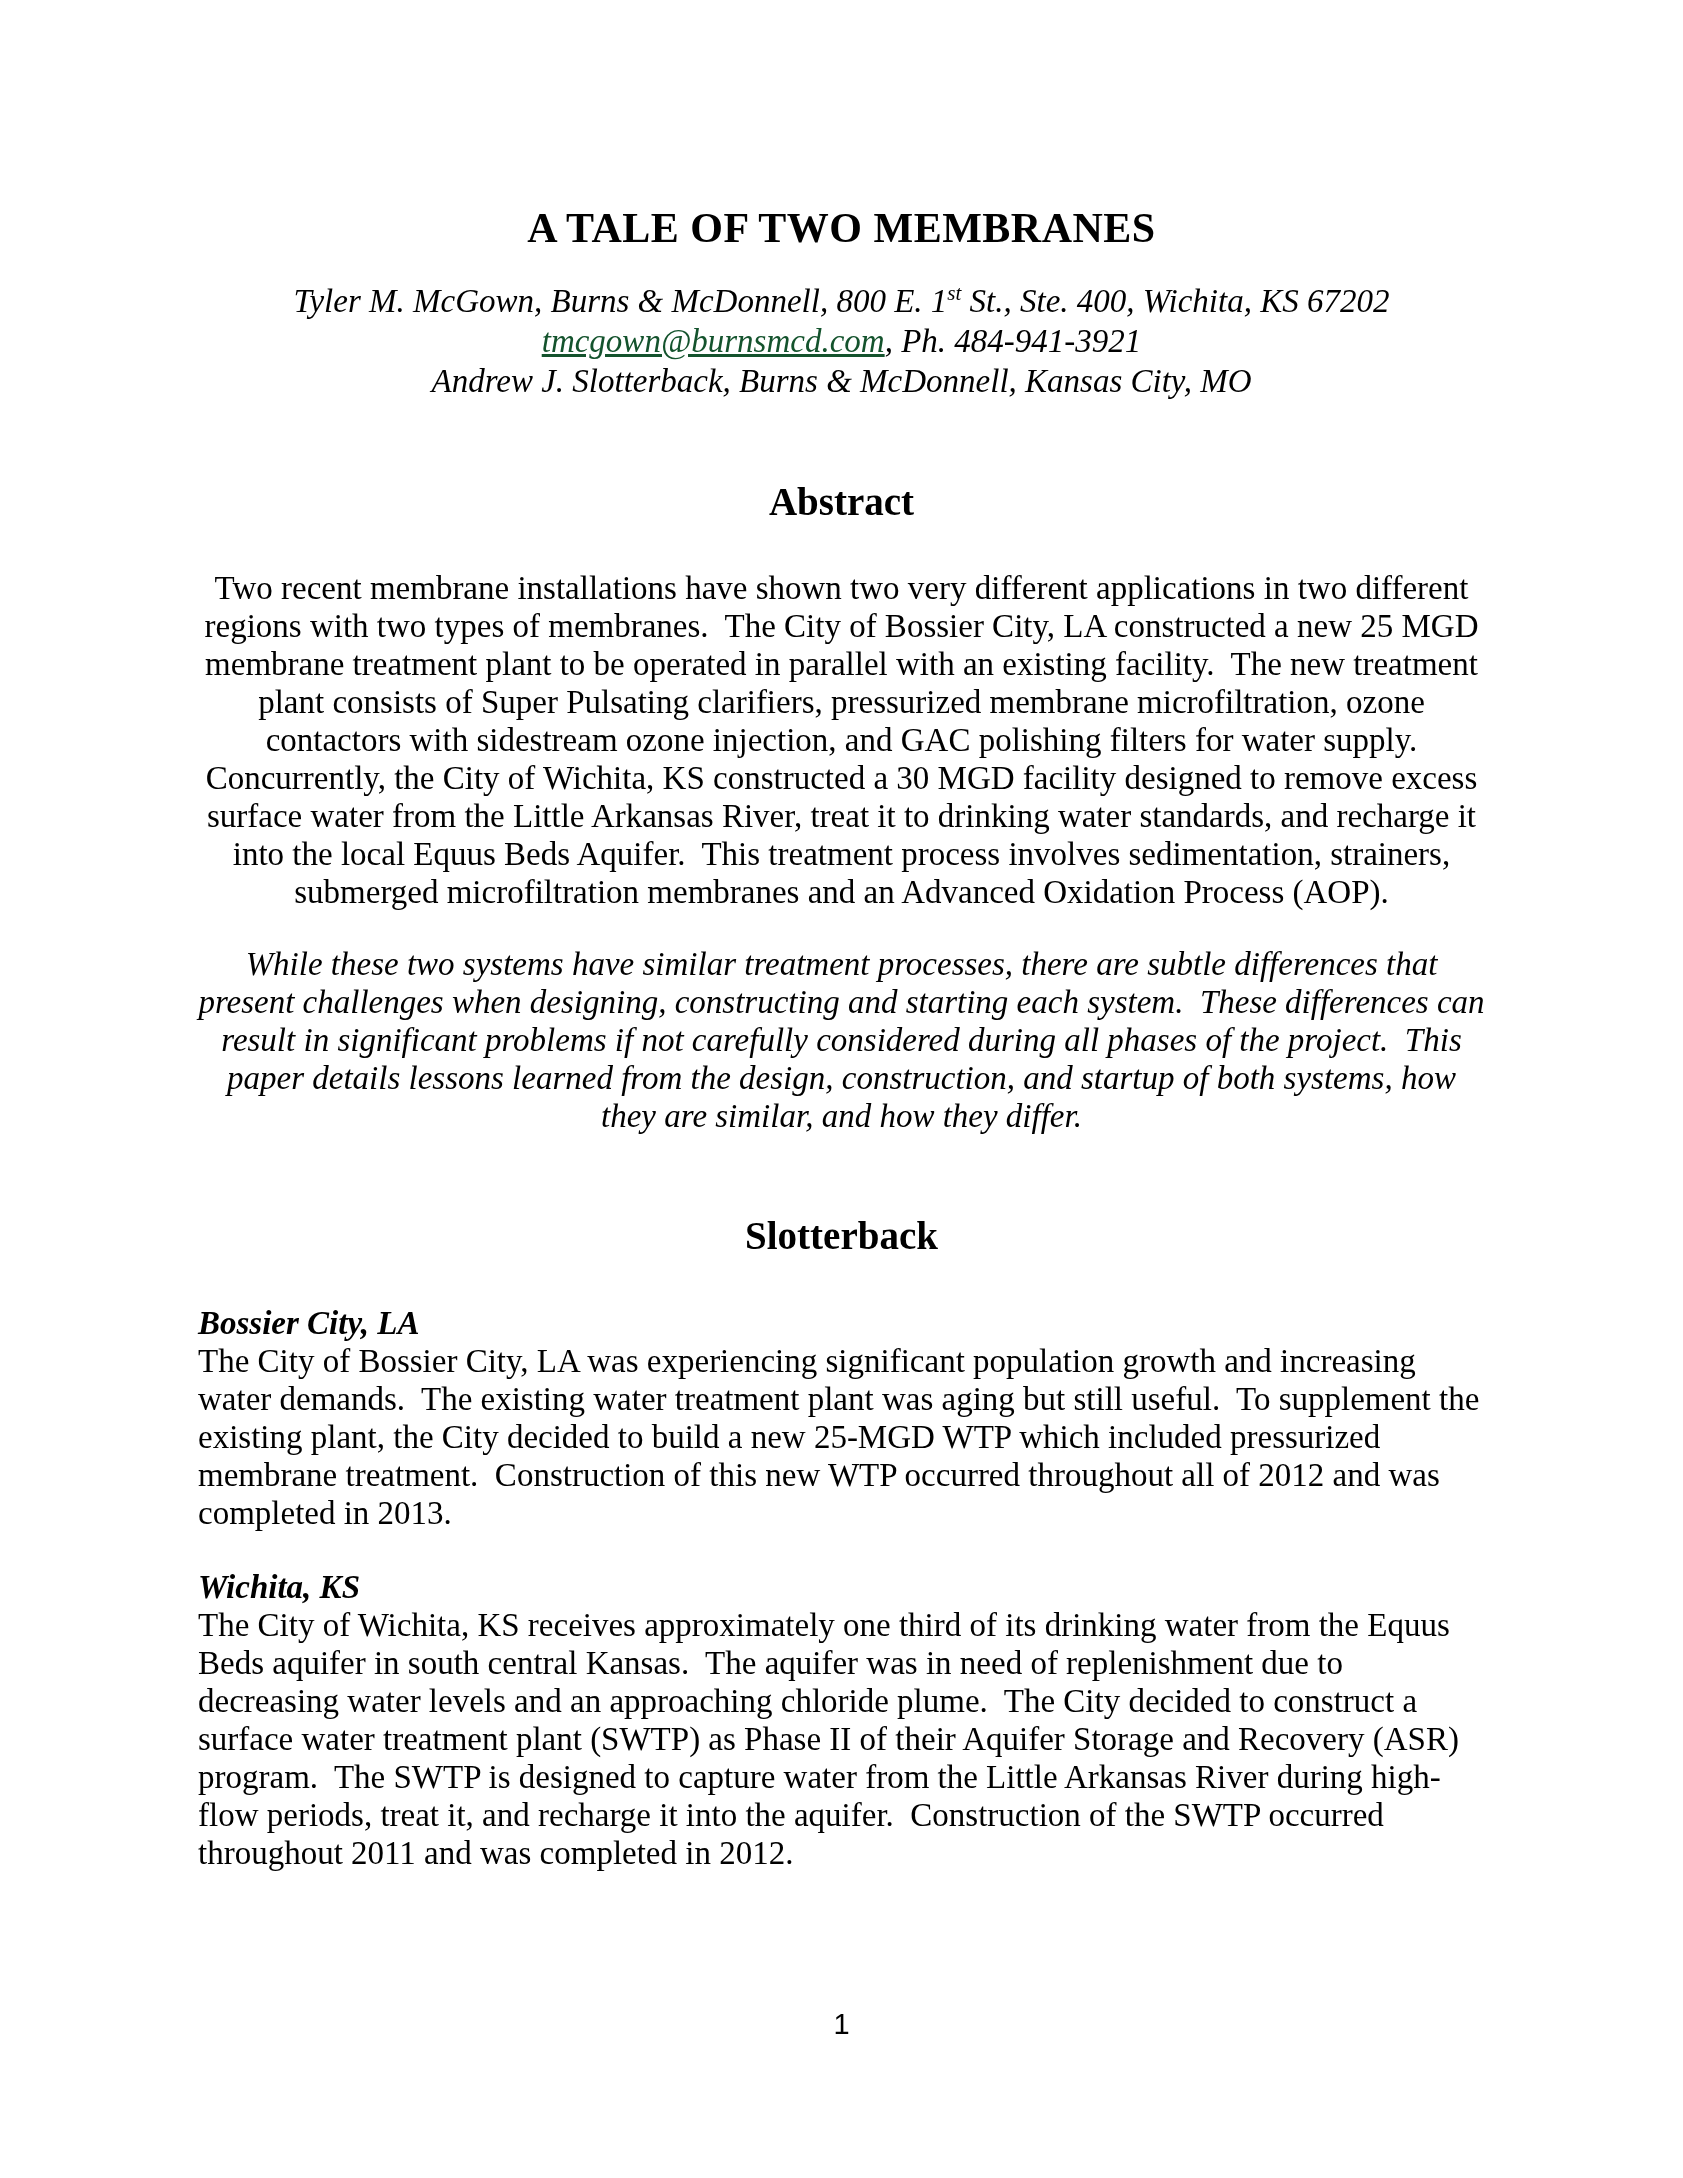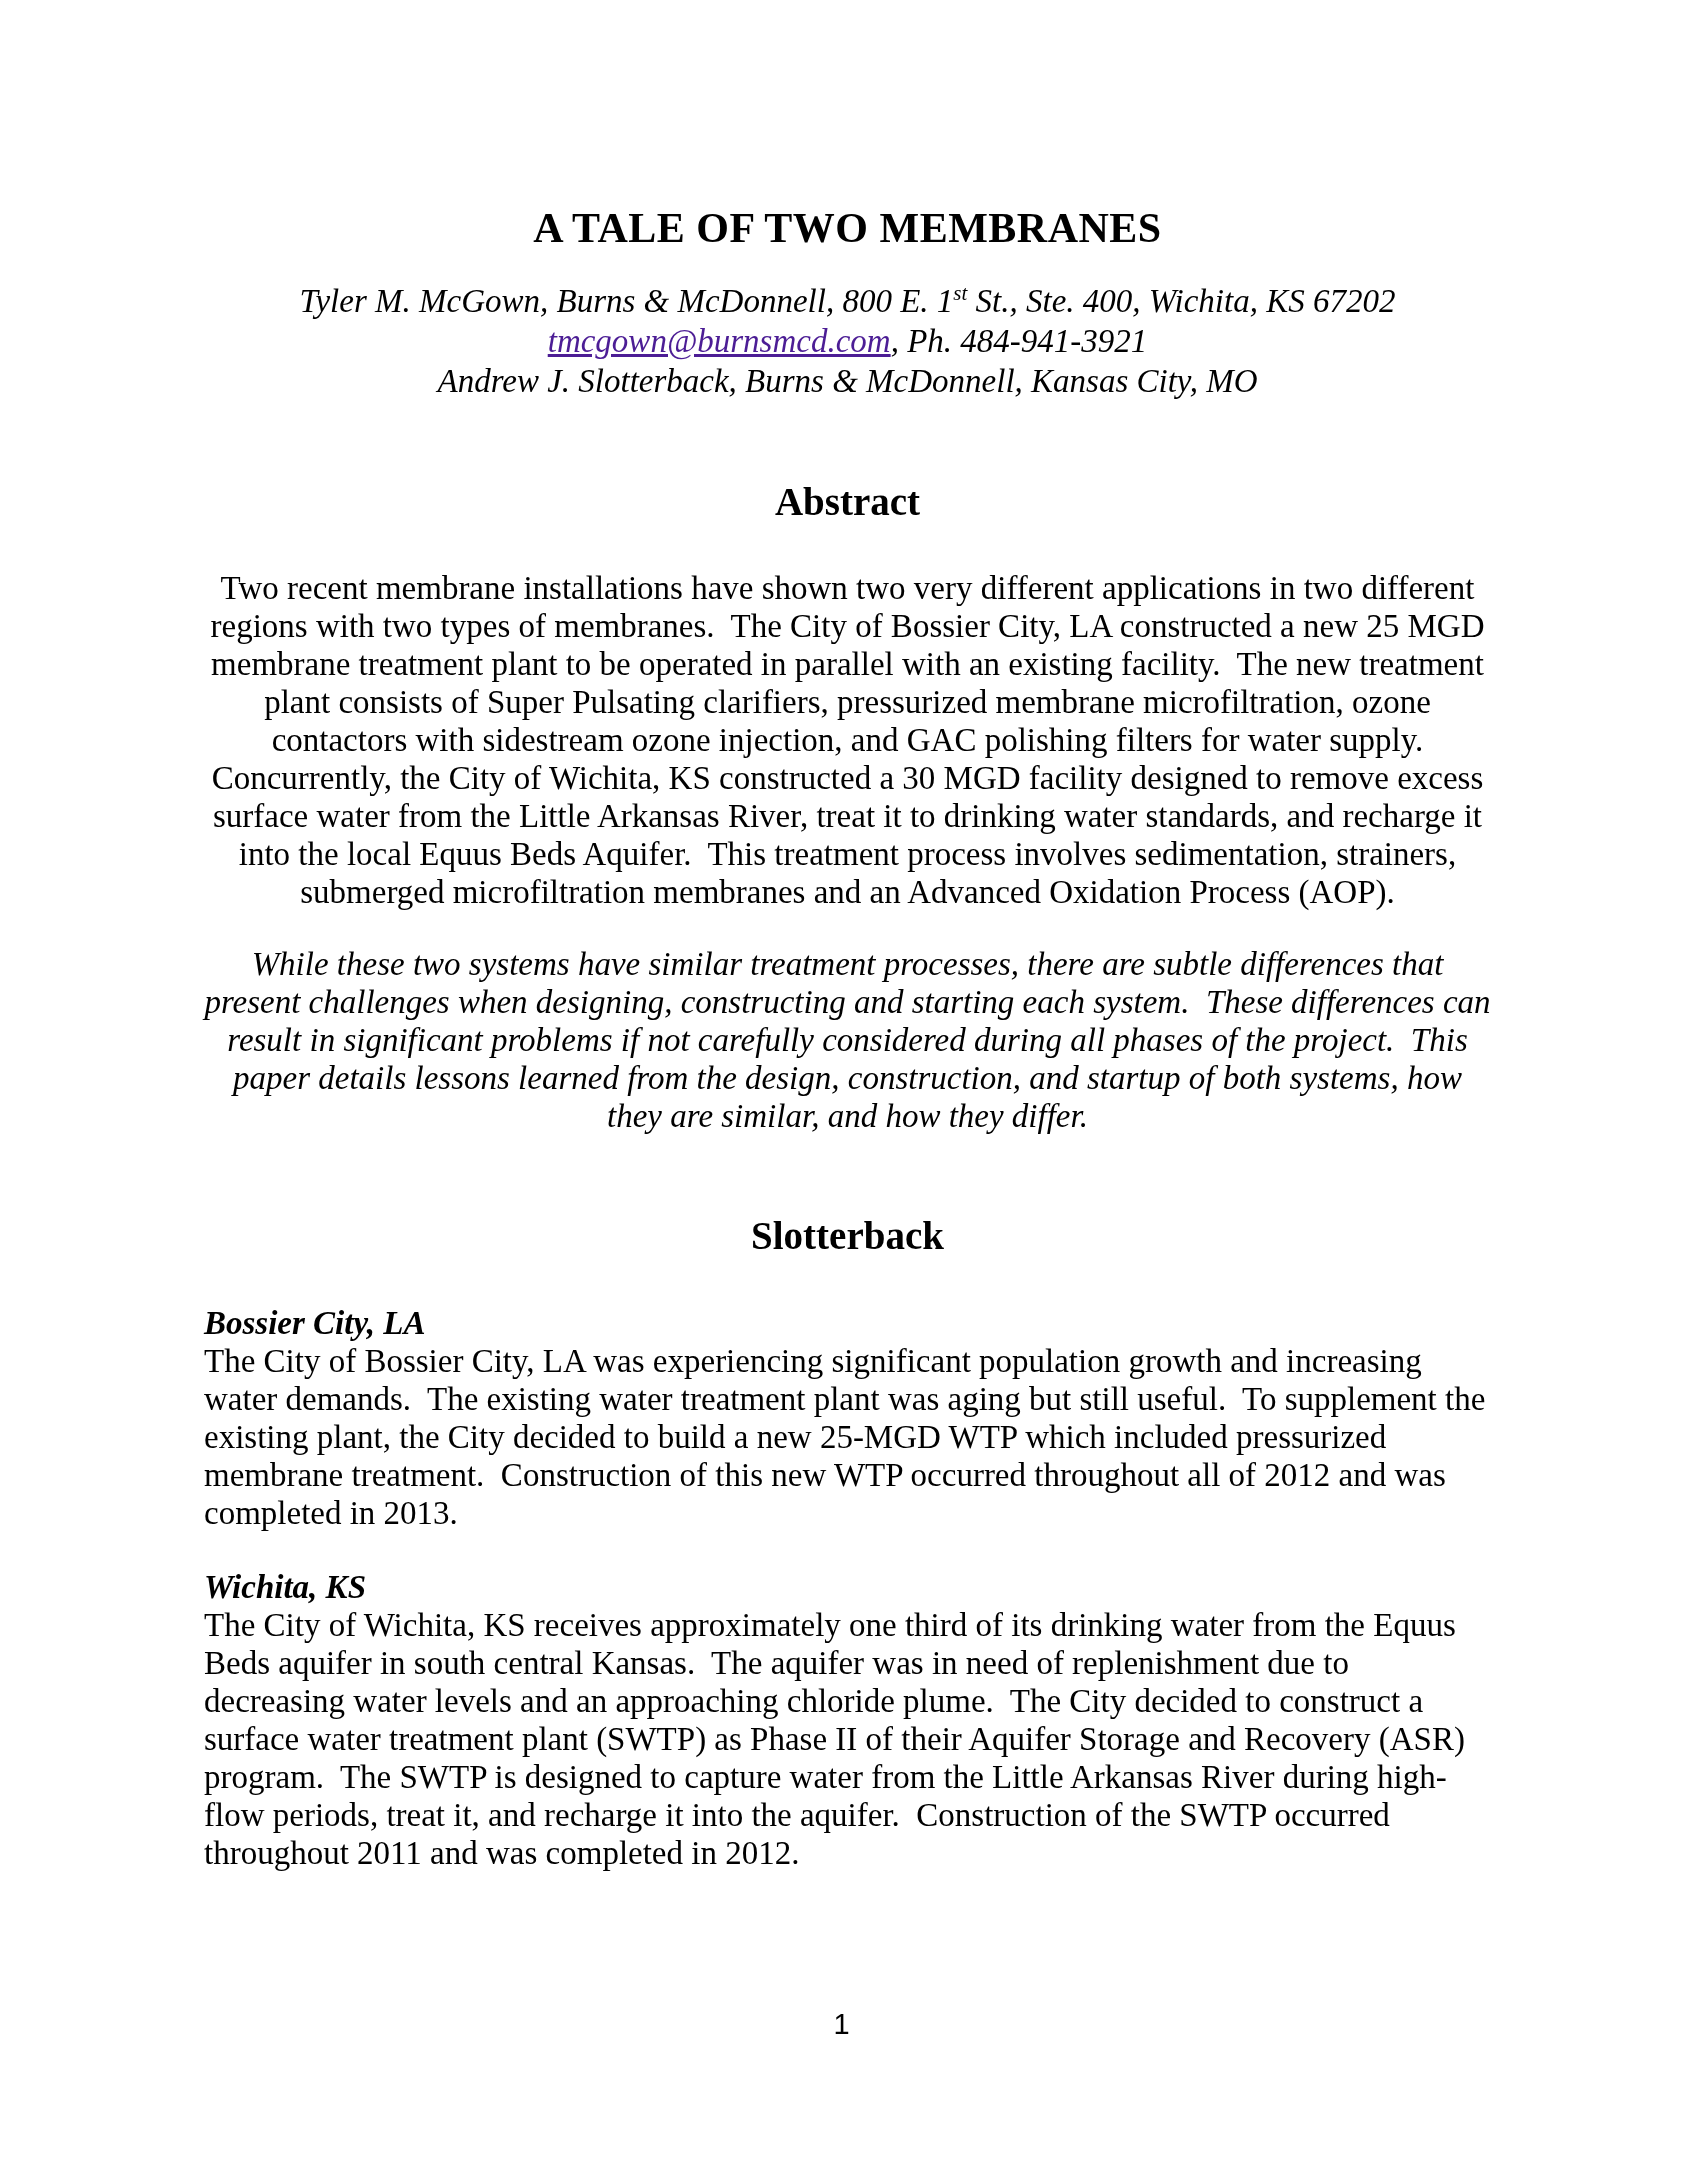--- a/index.html
+++ b/index.html
@@ -11,21 +11,21 @@
     position: relative;
     width: 1683px;
     height: 2178px;
     background: #ffffff;
     overflow: hidden;
     font-family: "Liberation Serif", serif;
     color: #000000;
   }
   .content {
     position: absolute;
-    left: 204px;
+    left: 198px;
     top: 0;
     width: 1287px;
   }
   .paper-title {
     margin-top: 204px;
     text-align: center;
     font-size: 42px;
     line-height: 48px;
     font-weight: bold;
     letter-spacing: 0.5px;
@@ -37,21 +37,21 @@
     font-size: 33px;
     line-height: 40px;
   }
   .author-block sup {
     font-size: 21px;
     line-height: 0;
     vertical-align: super;
     text-align: center;
   }
   .email-link {
-    color: #4c1d95;
+    color: #14532d;
     text-decoration: underline;
     cursor: pointer;
     margin-top: 20px;
   }
   .section-heading {
     margin-top: 78px;
     text-align: center;
     font-size: 39px;
     line-height: 45px;
     font-weight: bold;

